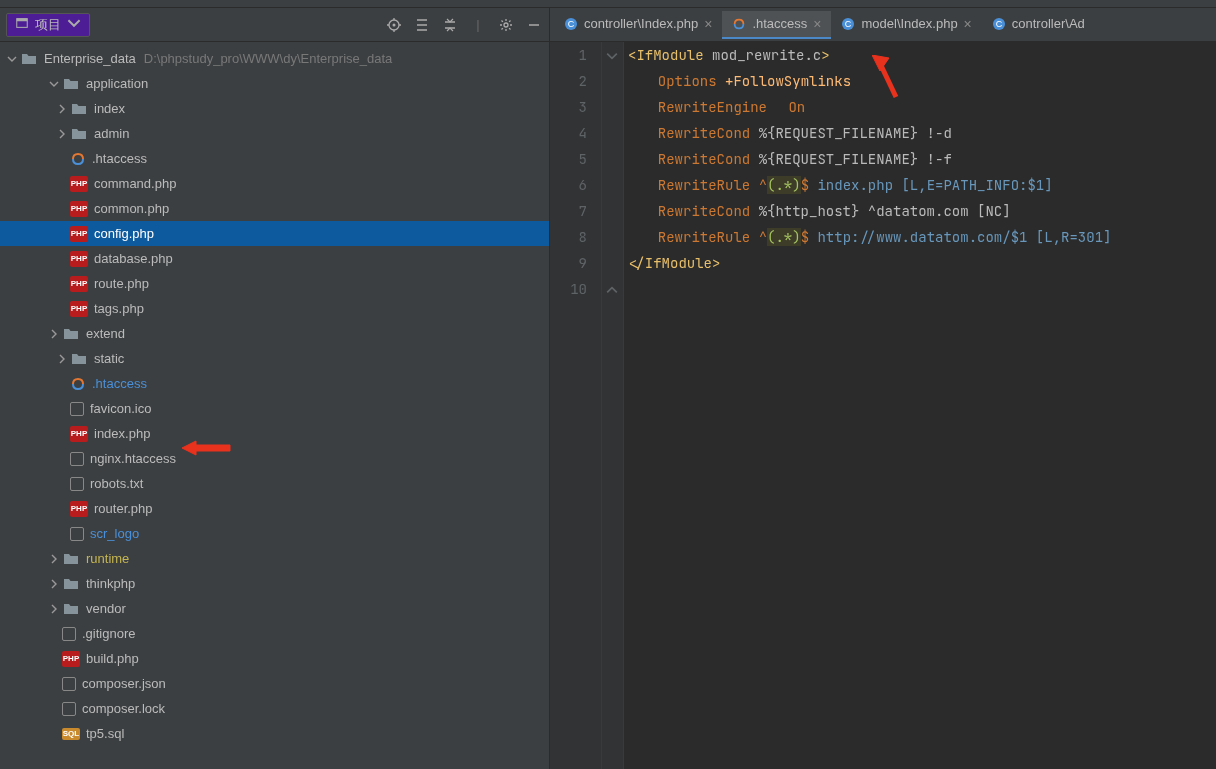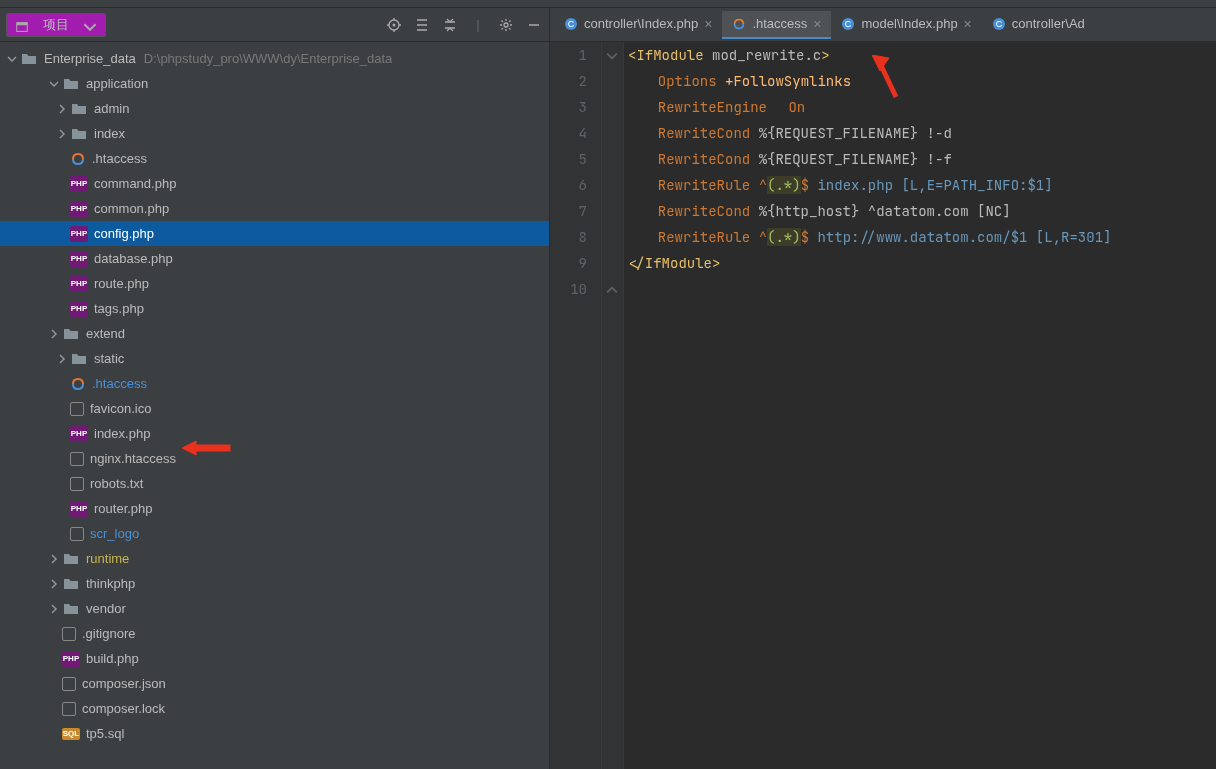--- a/index.html
+++ b/index.html
@@ -34,23 +34,23 @@
 .project-header {
   height: 34px;
   display: flex;
   align-items: center;
   justify-content: space-between;
   padding: 0 6px;
   border-bottom: 1px solid #2b2b2b;
 }
 .project-label {
   display: flex;
-  align-items: flex-end;
-  gap: 14px;
-  background: #a21caf;
+  align-items: flex-start;
+  gap: 6px;
+  background: #4c1d95;
   border: 1px solid #555;
   padding: 2px 8px;
   border-radius: 2px;
 }
 .project-label svg { width: 14px; height: 14px; }
 .toolbar-icons {
   display: flex;
   gap: 10px;
   align-items: center;
 }
@@ -93,21 +93,21 @@
 .file-icon, .folder-icon {
   width: 18px;
   height: 16px;
   display: inline-flex;
   align-items: center;
   justify-content: center;
   margin-right: 6px;
 }
 .folder-icon svg { width: 16px; height: 14px; fill: #87939a; }
 .php-icon {
-  background: #701a75;
+  background: #b91c1c;
   color: #fff;
   font-size: 8px;
   font-weight: bold;
   width: 18px;
   height: 16px;
   display: inline-flex;
   align-items: center;
   justify-content: center;
   border-radius: 2px;
   margin-right: 6px;
@@ -322,34 +322,34 @@
           <span class="chevron">
             <svg viewBox="0 0 10 10">
               <path d="M3 1L7 5L3 9" fill="none" stroke="currentColor" stroke-width="1.4"></path>
             </svg>
           </span>
           <span class="folder-icon">
             <svg viewBox="0 0 16 14">
               <path d="M1 2h5l1.5 2H15v8H1z"></path>
             </svg>
           </span>
+          <span class="tree-label">index</span>
+        </div>
+        <div class="tree-row indent-2">
+          <span class="chevron">
+            <svg viewBox="0 0 10 10">
+              <path d="M3 1L7 5L3 9" fill="none" stroke="currentColor" stroke-width="1.4"></path>
+            </svg>
+          </span>
+          <span class="folder-icon">
+            <svg viewBox="0 0 16 14">
+              <path d="M1 2h5l1.5 2H15v8H1z"></path>
+            </svg>
+          </span>
           <span class="tree-label">admin</span>
-        </div>
-        <div class="tree-row indent-2">
-          <span class="chevron">
-            <svg viewBox="0 0 10 10">
-              <path d="M3 1L7 5L3 9" fill="none" stroke="currentColor" stroke-width="1.4"></path>
-            </svg>
-          </span>
-          <span class="folder-icon">
-            <svg viewBox="0 0 16 14">
-              <path d="M1 2h5l1.5 2H15v8H1z"></path>
-            </svg>
-          </span>
-          <span class="tree-label">index</span>
         </div>
         <div class="tree-row indent-2">
           <span class="chevron"></span>
           <span class="ht-icon">
             <svg width="16" height="16" viewBox="0 0 16 16">
               <path d="M3 8c0-3 2-5 5-5s5 2 5 5" fill="none" stroke="#e47833" stroke-width="2"></path>
               <path d="M3 8c0 3 2 5 5 5s5-2 5-5" fill="none" stroke="#4a90d9" stroke-width="2"></path>
             </svg>
           </span>
           <span class="tree-label">.htaccess</span>

